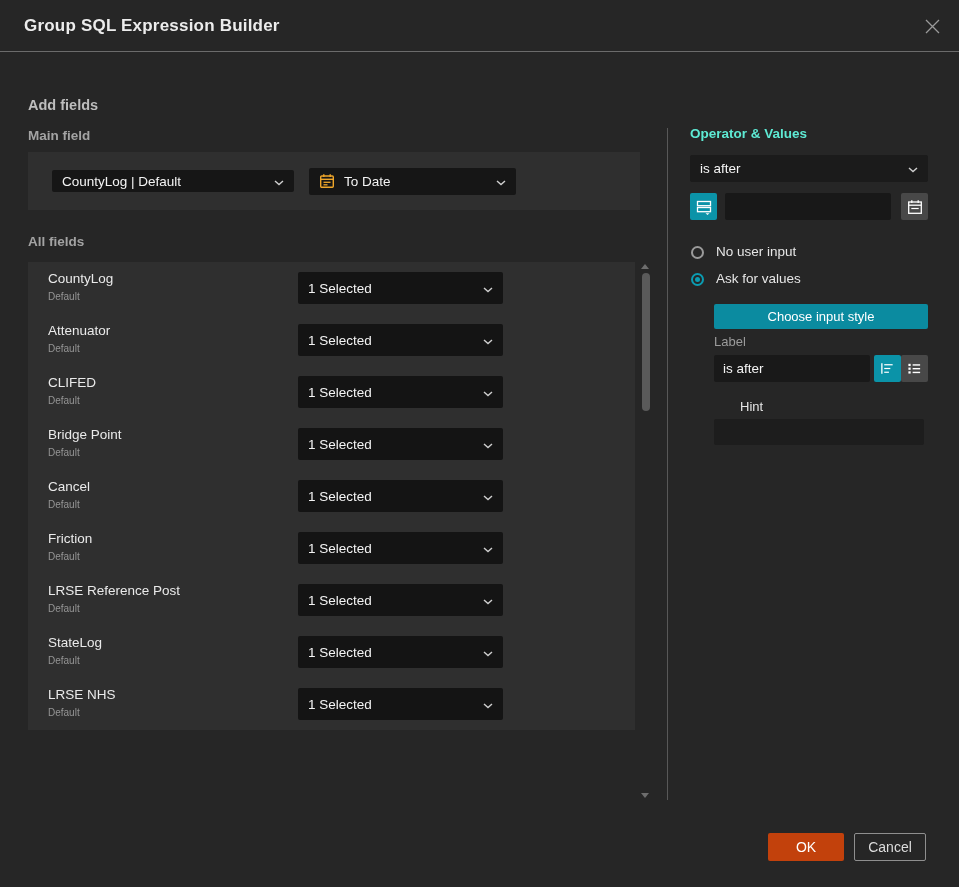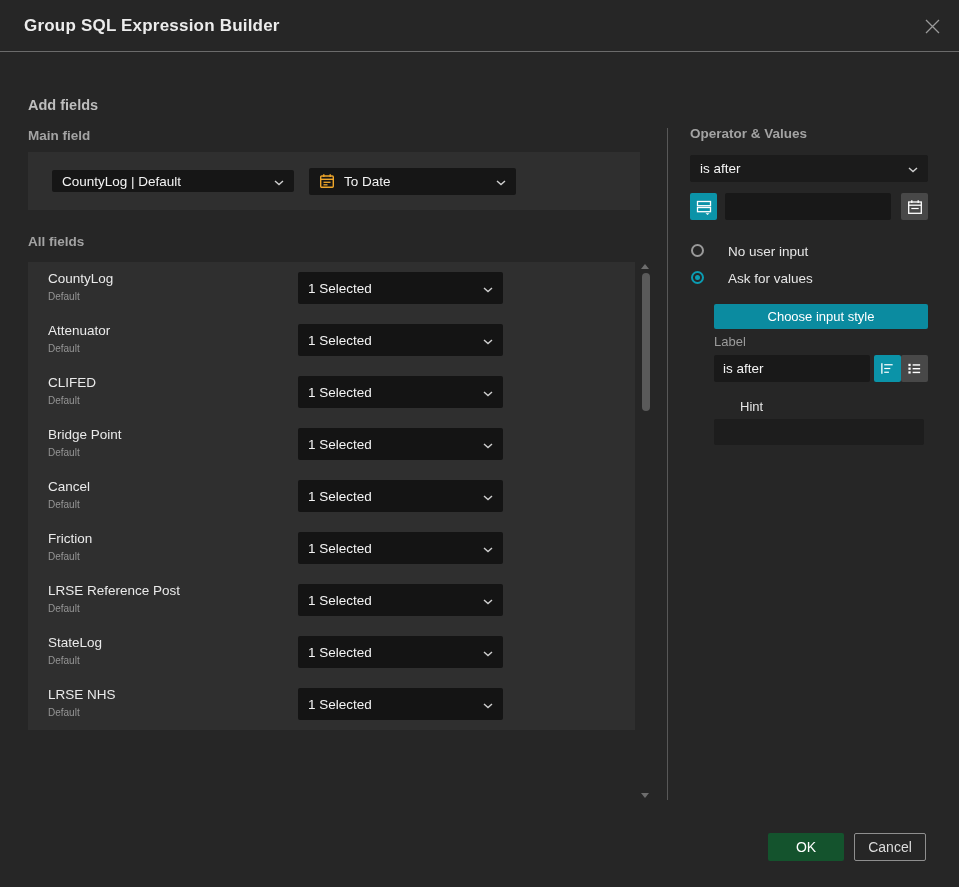--- a/index.html
+++ b/index.html
@@ -13,21 +13,21 @@
               border-bottom:1px solid #6b6b6b; }
   .title { position:absolute; left:24px; top:16px; font-size:17px; font-weight:700; color:#ececec; letter-spacing:.2px; }
   .close-btn { position:absolute; right:14px; top:13px; width:26px; height:26px;
                background:none; border:none; cursor:pointer; display:flex; align-items:center; justify-content:center; }
 
   
   .h-add-fields { position:absolute; left:28px; top:85px; font-size:14.5px; font-weight:700; color:#bdbdbd;margin-top:12px; }
   .sec-label { font-size:13.5px; font-weight:700; color:#a3a3a3; position:absolute; }
   .lbl-main-field { left:28px; top:128px; }
   .lbl-all-fields { left:28px; top:234px; }
-  .lbl-operator { left:690px; top:126px; color:#a3a3a3; }
+  .lbl-operator { left:690px; top:126px; color:#5eead4; }
 
   
   .select { background:#161616; border-radius:2px; display:flex; align-items:center;
             padding:0 10px; font-size:13.5px; color:#f4f4f4; cursor:pointer; }
   .select .chev { margin-left:auto; flex:0 0 auto; }
   .text-input { background:#191919; border:none; border-radius:2px; color:#f4f4f4;
                 font-size:13.5px; padding:0 9px; font-family:"Liberation Sans", sans-serif; outline:none; }
 
   
   .main-field-panel { position:absolute; left:28px; top:152px; width:612px; height:58px;
@@ -60,41 +60,41 @@
   .value-row { position:absolute; left:690px; top:193px; width:238px; height:27px; }
   .icon-btn { width:27px; height:27px; border:none; border-radius:2px; cursor:pointer;
               display:flex; align-items:center; justify-content:center; padding:0; }
   .btn-teal { background:#0b93a8; }
   .btn-gray { background:#484848; }
   .value-row .icon-btn { position:absolute; top:0; }
   .value-row .list-values-btn { left:0; }
   .value-row .date-picker-btn { left:211px; }
   .value-input { position:absolute; left:35px; top:0; width:166px; height:27px; background:#181818; }
 
-  .radio-row { position:absolute; left:691px; display:flex; align-items:flex-start; gap:24px; cursor:pointer; }
+  .radio-row { position:absolute; left:691px; display:flex; align-items:flex-end; gap:12px; cursor:pointer; }
   .radio-row-1 { top:244px; } .radio-row-2 { top:271px; }
   .radio { width:13px; height:13px; border-radius:50%; border:2px solid #9a9a9a; position:relative; flex:0 0 auto; }
   .radio.selected { border-color:#0b9cb2; }
   .radio.selected::after { content:""; position:absolute; inset:2px; border-radius:50%; background:#0b9cb2; }
   .radio-label { font-size:13.5px; color:#e6e6e6; }
 
   .choose-style-btn { position:absolute; left:714px; top:304px; width:214px; height:25px;
                       background:#0b8ba0; color:#fff; border:none; border-radius:2px;
                       font-size:13px; font-family:"Liberation Sans", sans-serif; cursor:pointer; }
   .lbl-label { left:714px; top:334px; font-weight:400; color:#9b9b9b; font-size:13px; }
   .label-input { position:absolute; left:714px; top:355px; width:156px; height:27px; }
   .style-toggle { position:absolute; top:355px; }
   .style-toggle-text { left:874px; }
   .style-toggle-list { left:901px; }
   .lbl-hint { left:740px; top:399px; font-weight:400; color:#e5e5e5; font-size:13px; }
   .hint-input { position:absolute; left:714px; top:419px; width:210px; height:26px; background:#1d1d1d; }
 
   
   .ok-btn { position:absolute; left:768px; top:833px; width:76px; height:28px;
-            background:#14532d; color:#fff; border:none; border-radius:2px;
+            background:#c2410c; color:#fff; border:none; border-radius:2px;
             font-size:14px; font-family:"Liberation Sans", sans-serif; cursor:pointer; }
   .cancel-btn { position:absolute; left:854px; top:833px; width:72px; height:28px;
             background:transparent; color:#dcdcdc; border:1px solid #8f8f8f; border-radius:2px;
             font-size:14px; font-family:"Liberation Sans", sans-serif; cursor:pointer; }
 </style>
 </head>
 <body>
 
 <div class="dialog">
 

